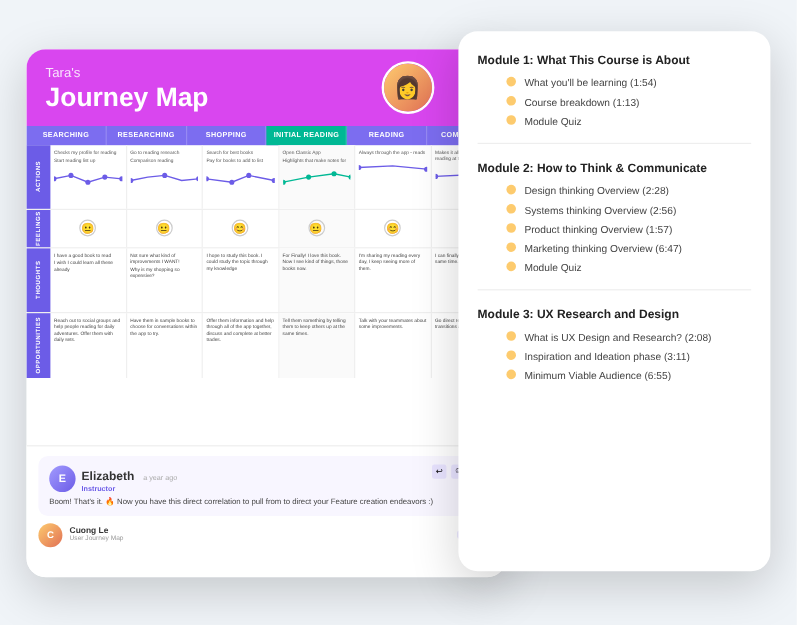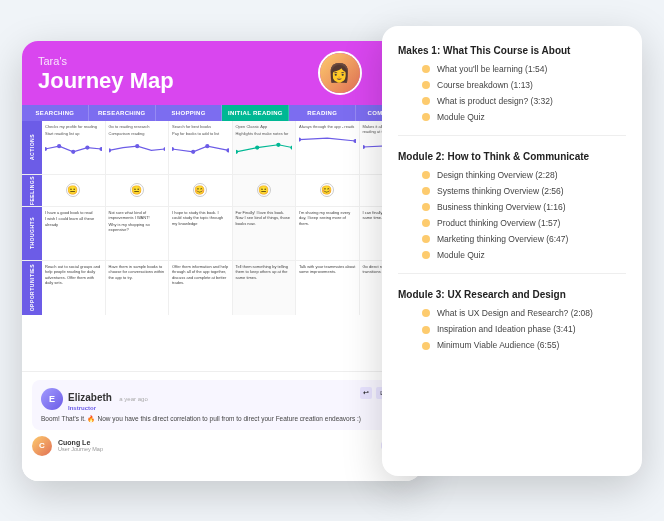--- a/index.html
+++ b/index.html
@@ -264,21 +264,21 @@
     .module-title {
       font-size: 10px;
       font-weight: 700;
       color: #222;
       margin-bottom: 7px;
       line-height: 1.3;
     }
 
     .module-item {
       display: flex;
-      align-items: center;
+      align-items: flex-start;
       gap: 7px;
       margin-bottom: 5px;
       padding-left: 24px;
     }
 
     .module-dot {
       width: 8px;
       height: 8px;
       border-radius: 50%;
       flex-shrink: 0;
@@ -577,76 +577,68 @@
           <div class="bar-icon">📎</div>
           <div class="bar-icon">▶</div>
         </div>
       </div>
     </div>
   </div>
 
   <div class="module-card">
     <div id="module-sections-container">
         <div class="module-section">
-          <div class="module-title">Makes 1: What This Course is About</div>
+          <div class="module-title">Module 1: What This Course is About</div>
           <div class="module-item">
             <div class="module-dot dot-yellow"></div>
             <div class="module-item-text">What you'll be learning (1:54)</div>
           </div>
           <div class="module-item">
             <div class="module-dot dot-yellow"></div>
             <div class="module-item-text">Course breakdown (1:13)</div>
-          </div>
-          <div class="module-item">
-            <div class="module-dot dot-yellow"></div>
-            <div class="module-item-text">What is product design? (3:32)</div>
           </div>
           <div class="module-item">
             <div class="module-dot dot-yellow"></div>
             <div class="module-item-text">Module Quiz</div>
           </div>
           <div class="module-divider"></div>
         </div>
         <div class="module-section">
           <div class="module-title">Module 2: How to Think &amp; Communicate</div>
           <div class="module-item">
             <div class="module-dot dot-yellow"></div>
             <div class="module-item-text">Design thinking Overview (2:28)</div>
           </div>
           <div class="module-item">
             <div class="module-dot dot-yellow"></div>
             <div class="module-item-text">Systems thinking Overview (2:56)</div>
           </div>
           <div class="module-item">
             <div class="module-dot dot-yellow"></div>
-            <div class="module-item-text">Business thinking Overview (1:16)</div>
-          </div>
-          <div class="module-item">
-            <div class="module-dot dot-yellow"></div>
             <div class="module-item-text">Product thinking Overview (1:57)</div>
           </div>
           <div class="module-item">
             <div class="module-dot dot-yellow"></div>
             <div class="module-item-text">Marketing thinking Overview (6:47)</div>
           </div>
           <div class="module-item">
             <div class="module-dot dot-yellow"></div>
             <div class="module-item-text">Module Quiz</div>
           </div>
           <div class="module-divider"></div>
         </div>
         <div class="module-section">
           <div class="module-title">Module 3: UX Research and Design</div>
           <div class="module-item">
             <div class="module-dot dot-yellow"></div>
             <div class="module-item-text">What is UX Design and Research? (2:08)</div>
           </div>
           <div class="module-item">
             <div class="module-dot dot-yellow"></div>
-            <div class="module-item-text">Inspiration and Ideation phase (3:41)</div>
+            <div class="module-item-text">Inspiration and Ideation phase (3:11)</div>
           </div>
           <div class="module-item">
             <div class="module-dot dot-yellow"></div>
             <div class="module-item-text">Minimum Viable Audience (6:55)</div>
           </div>
         </div>
       </div>
   </div>
 </div>
 

